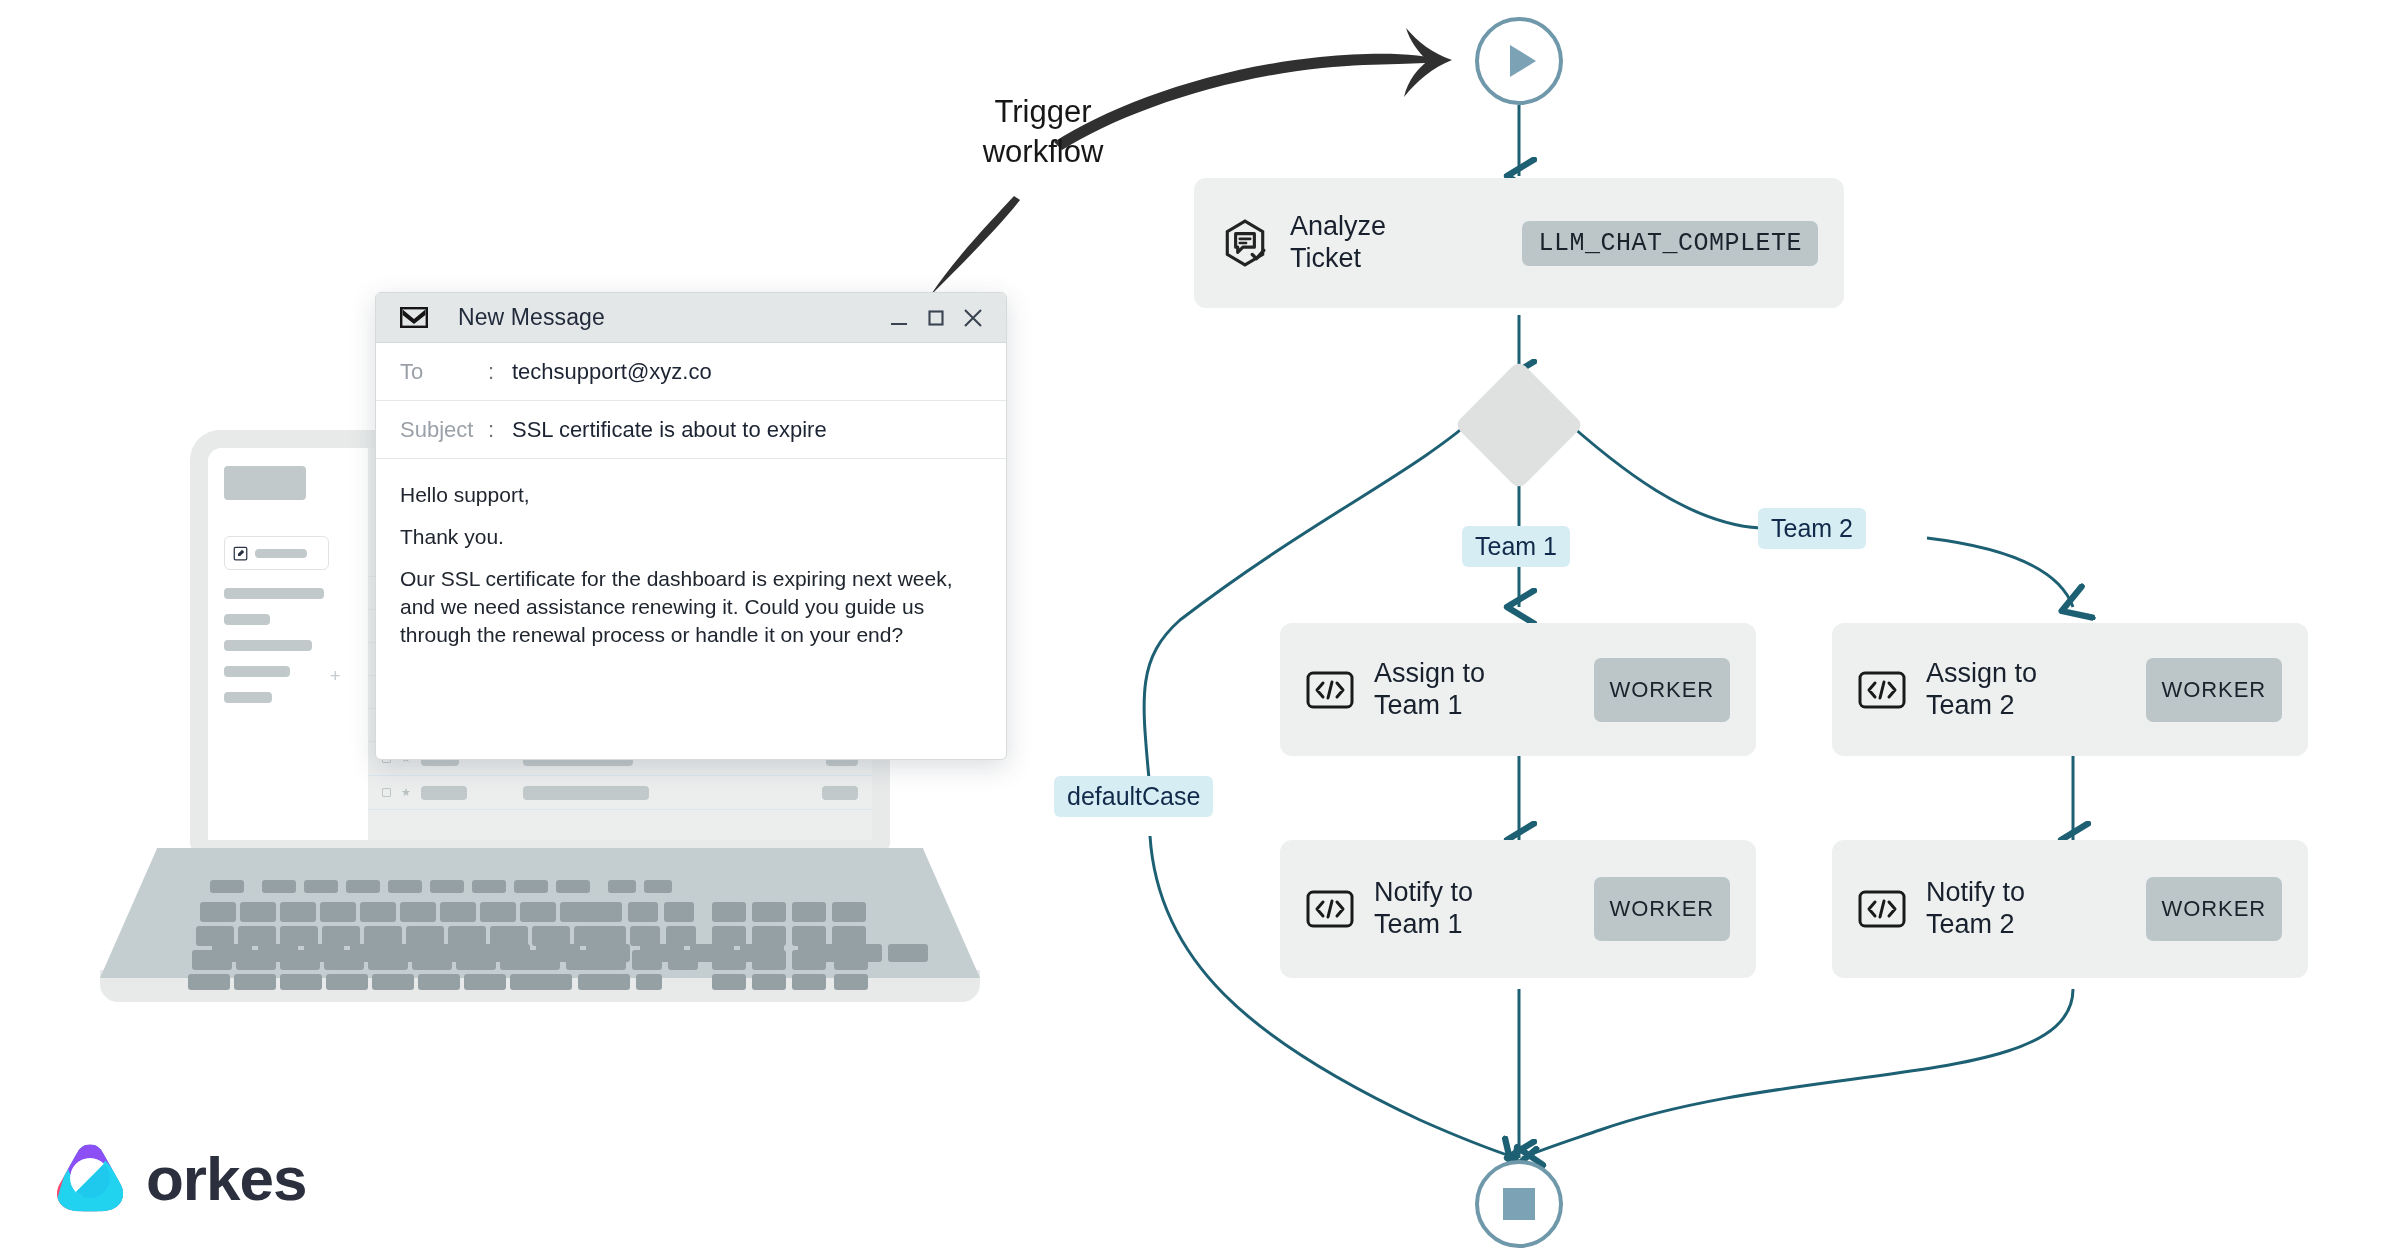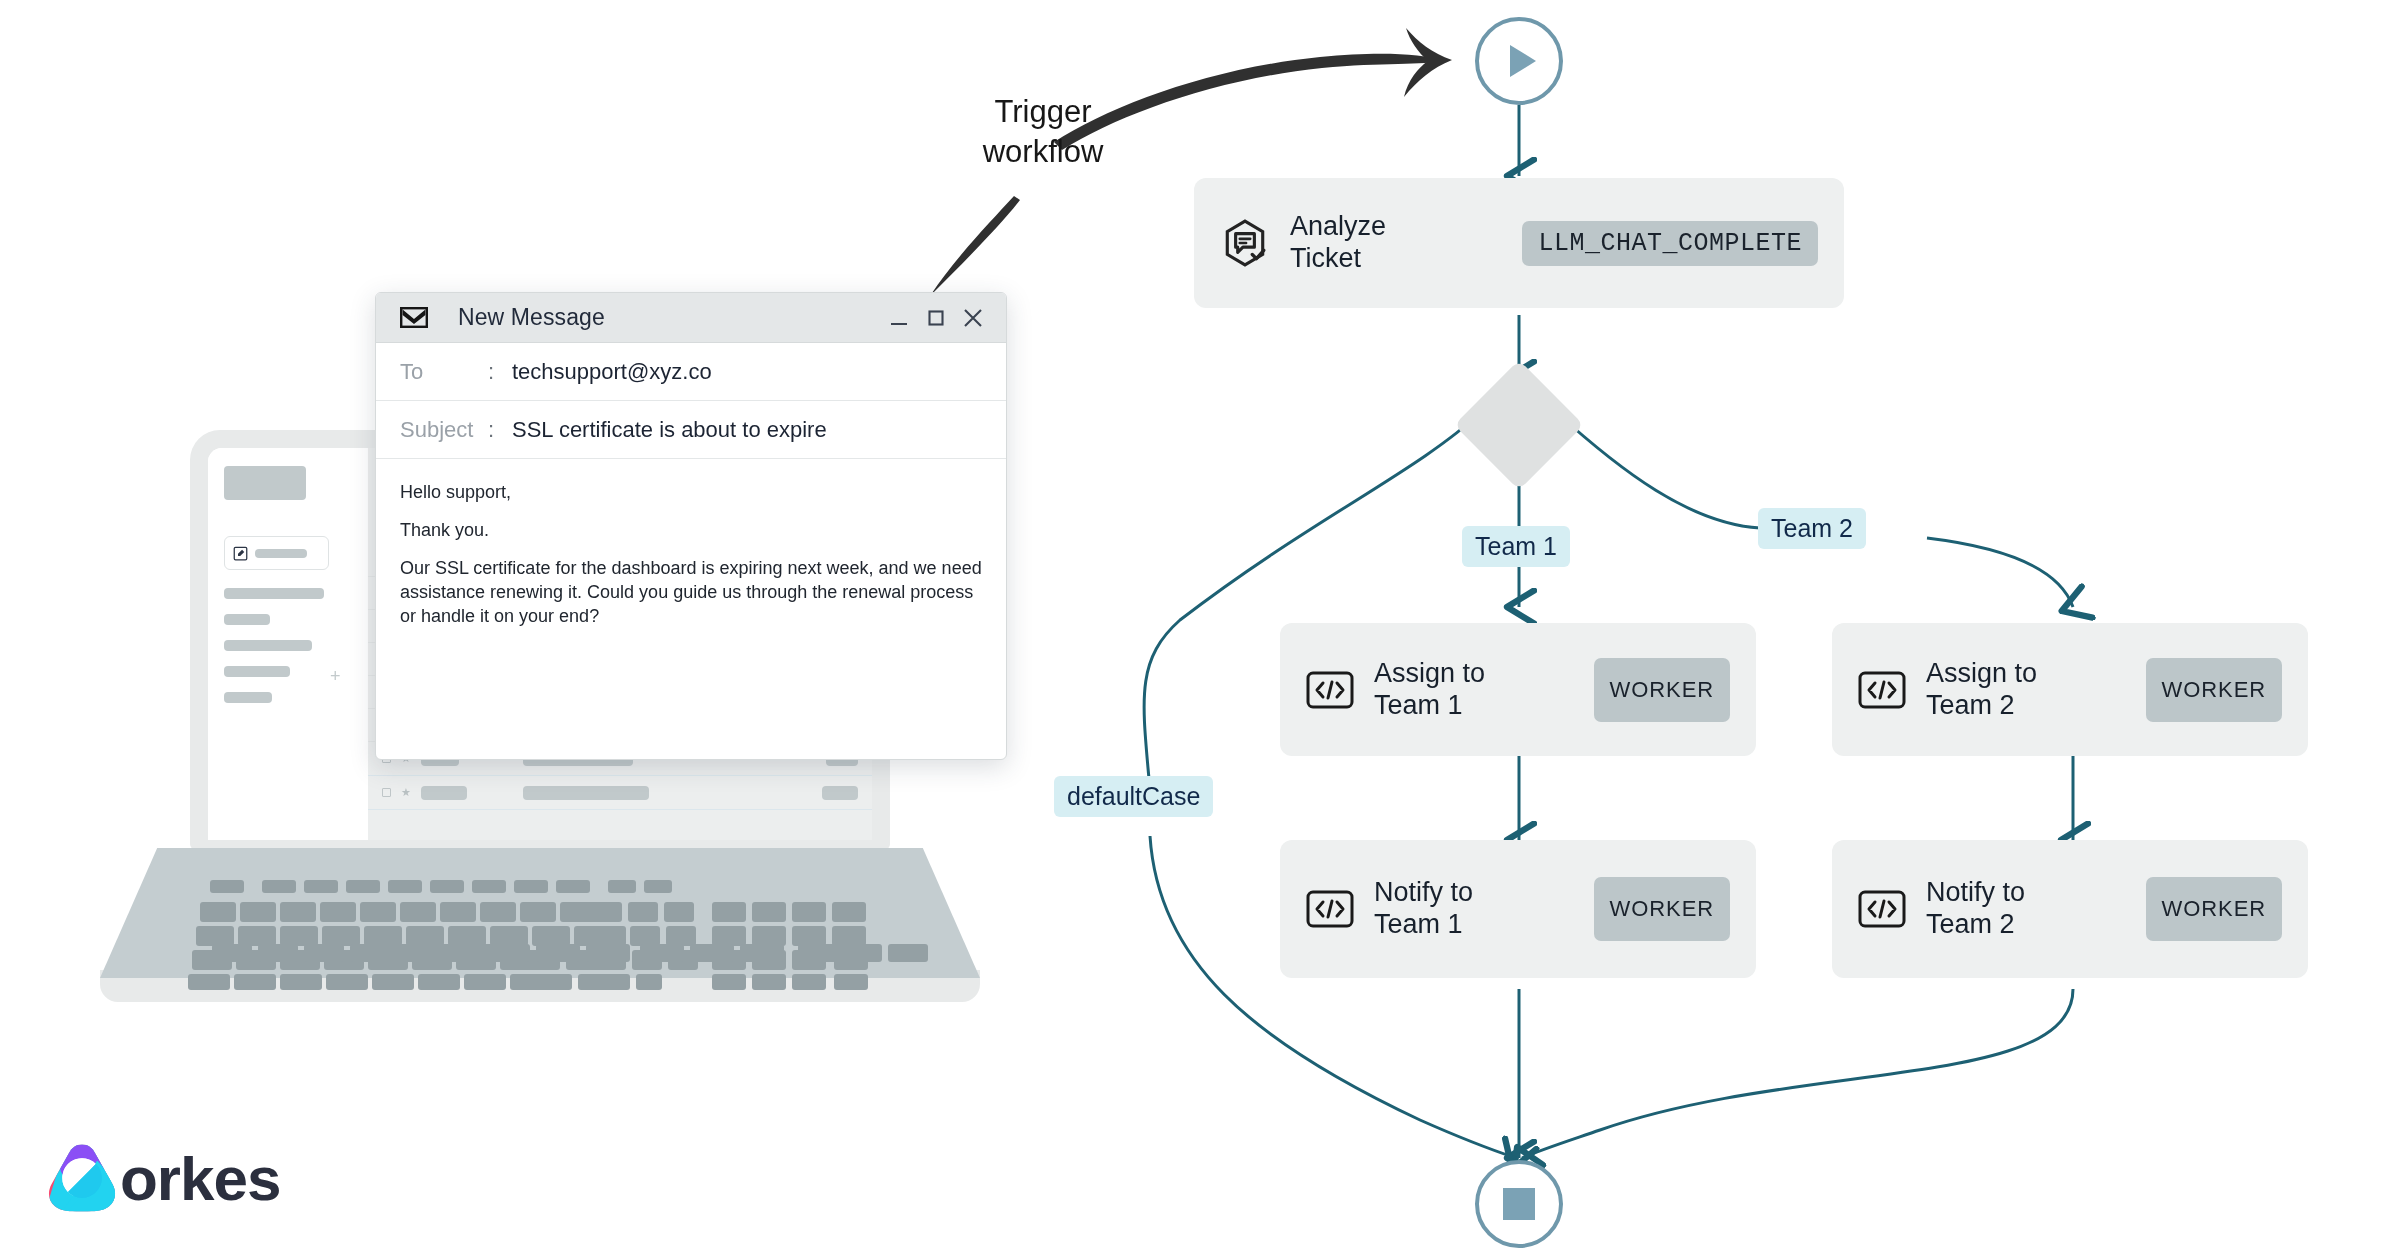--- a/index.html
+++ b/index.html
@@ -72,21 +72,21 @@
     padding:0 22px 0 24px; gap:30px; border-bottom:1px solid #d6dadb;
   }
   .nmw-title { font-size:23px; color:#222b3b; letter-spacing:.1px; }
   .nmw-ctrls { margin-left:auto; display:flex; align-items:center; gap:16px; color:#3a4350; }
   .nmw-field {
     display:flex; align-items:center; height:58px; padding:0 26px 0 24px;
     border-bottom:1px solid #e4e7e8; font-size:22px; color:#1c2433;
   }
   .fl { color:#9aa1a8; width:88px; flex:none; }
   .colon { color:#6b727a; width:24px; flex:none; }
-  .nmw-body { padding:22px 24px 0 24px; font-size:18px; color:#20262f; line-height:1.33; }
+  .nmw-body { padding:22px 24px 0 24px; font-size:21px; color:#20262f; line-height:1.33; }
   .nmw-body p { margin-bottom:14px; }
 
   
   .node {
     position:absolute; background:#eef0f0; border-radius:12px;
     display:flex; align-items:center; padding:0 26px;
   }
   .node-ico { flex:none; margin-right:20px; }
   .node-label { font-size:27px; color:#17202c; line-height:1.18; }
   .tag {
@@ -116,21 +116,21 @@
     position:absolute; background:#d6eef3; color:#11294a;
     border-radius:6px; padding:6px 13px; font-size:25px; white-space:nowrap;
   }
 
   .trigger-text {
     position:absolute; left:938px; top:92px; width:210px;
     font-size:31px; color:#171717; line-height:1.28; text-align:center;
   }
 
   
-  .orkes { position:absolute; left:44px; top:1140px; display:flex; align-items:center; gap:0; }
+  .orkes { position:absolute; left:52px; top:1140px; display:flex; align-items:center; gap:18px; }
   .orkes-word { font-size:62px; font-weight:bold; color:#2b2f3e; letter-spacing:-1px; }
 </style>
 </head>
 <body>
 
 <div id="stage">
 
   <svg id="wires" viewBox="0 0 2400 1256">
     <defs>
       <marker id="ar" markerWidth="13" markerHeight="13" refX="6.5" refY="6" orient="auto">

